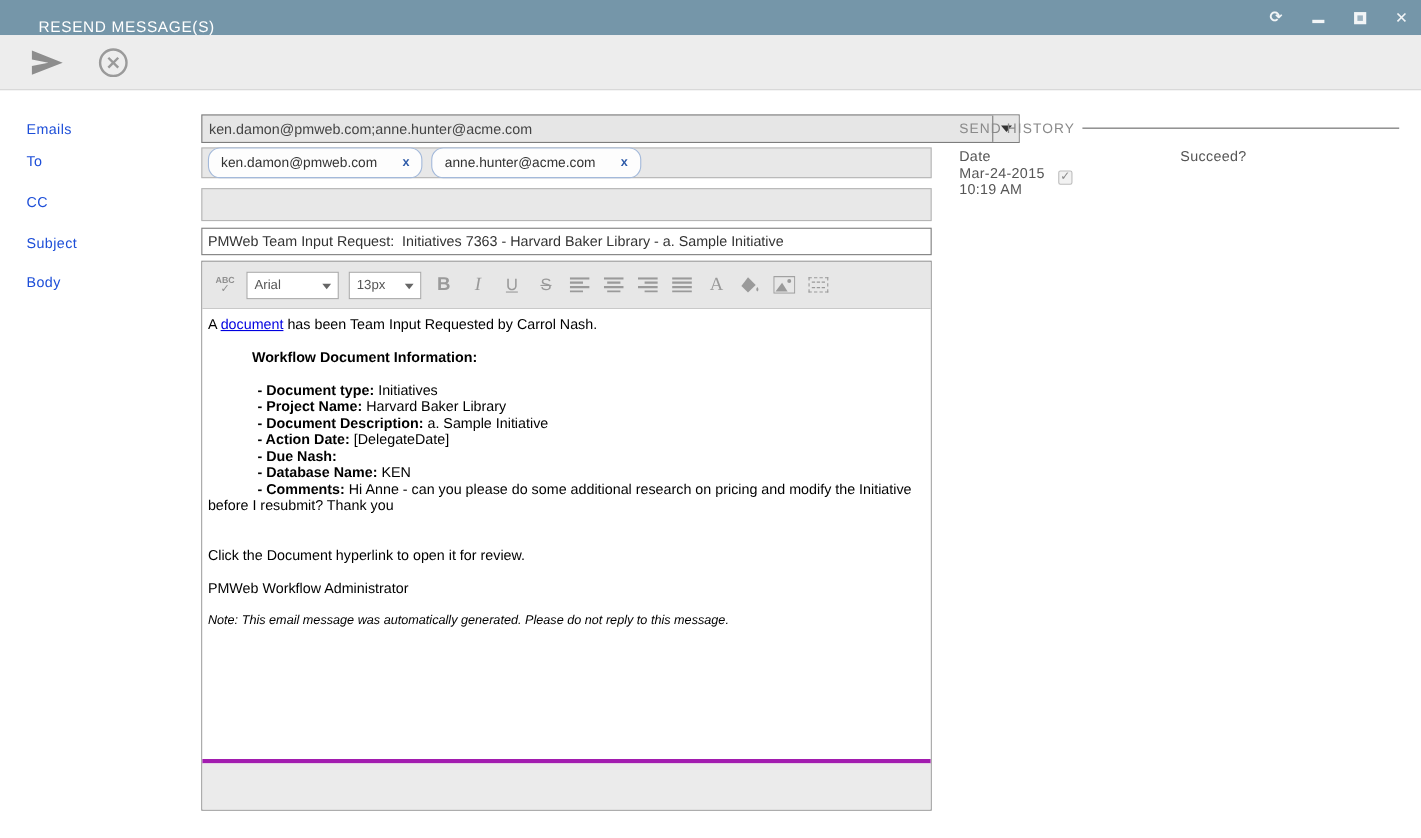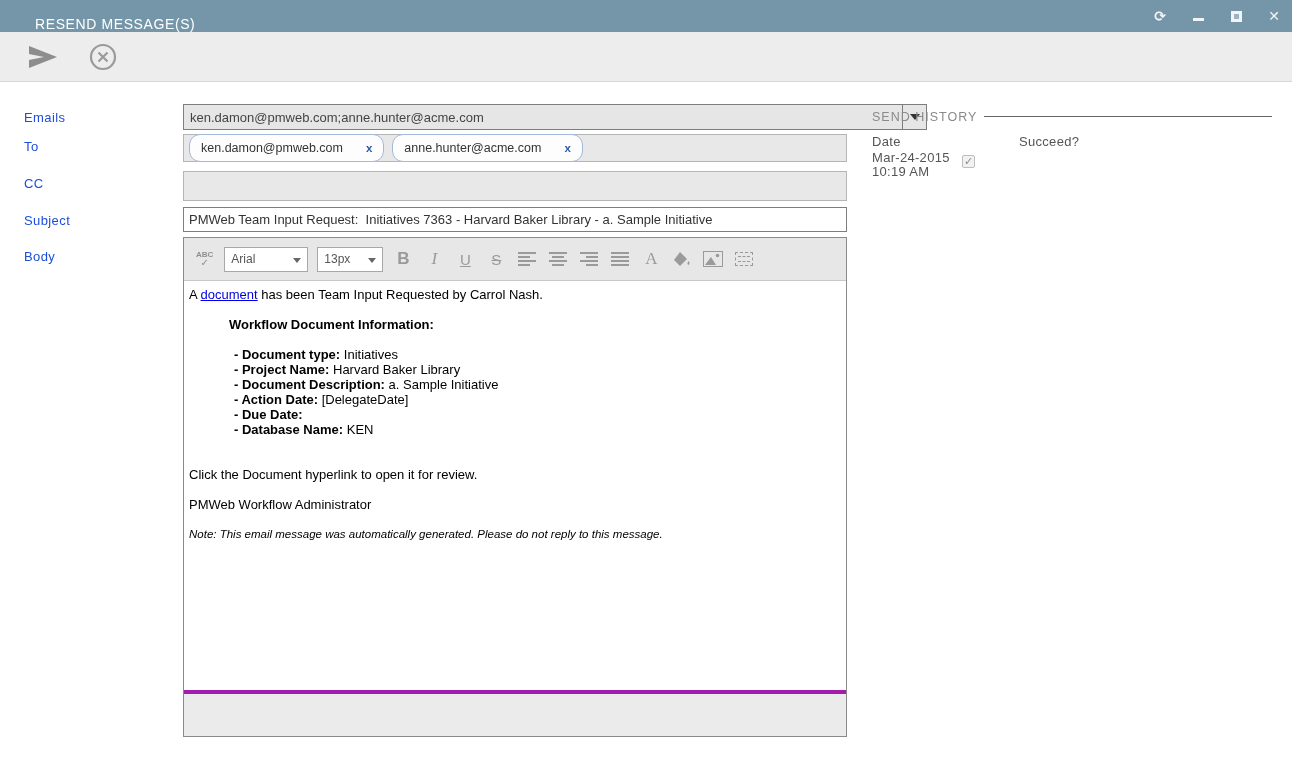--- a/index.html
+++ b/index.html
@@ -82,21 +82,21 @@
   .line { font-size:13px; line-height:15px; min-height:15px; color:#000; }
   .line .b { font-weight:bold; }
   .line .i { font-style:italic; }
   .line.small { font-size:11.5px; line-height:14px; }
   .line a { color:#0000e0; text-decoration:underline; cursor:pointer; }
 
   
   .sh-title { position:absolute; left:872px; top:110px; font-size:12.5px; color:#8a8a8a; letter-spacing:1px; }
   .sh-rule { position:absolute; left:984px; top:116px; width:288px; height:0; border-top:1px solid #666666; }
   .sh-col-date { position:absolute; left:872px; top:134px; font-size:13px; color:#555; letter-spacing:0.3px; }
-  .sh-col-succeed { position:absolute; left:1019px; top:134px; font-size:13px; color:#555; letter-spacing:0.3px; }
+  .sh-col-succeed { position:absolute; left:1073px; top:134px; font-size:13px; color:#555; letter-spacing:0.3px; }
   .sh-date1 { position:absolute; left:872px; top:150px; font-size:13px; color:#555; letter-spacing:0.3px; }
   .sh-date2 { position:absolute; left:872px; top:164px; font-size:13px; color:#555; letter-spacing:0.3px; }
   .sh-check { position:absolute; left:962px; top:155px; width:13px; height:13px; background:#f2f2f2;
               border:1px solid #bdbdbd; border-radius:2px; display:flex; align-items:center; justify-content:center;
               color:#8a8a8a; font-size:11px; font-weight:bold; line-height:11px; }
 </style>
 </head>
 <body>
 
 <div class="window">
@@ -232,22 +232,23 @@
     </div>
     <div class="editor-content" id="body-content">
         <div class="line"><span>A </span><a>document</a><span> has been Team Input Requested by Carrol Nash.</span></div>
         <div class="line">&nbsp;</div>
         <div class="line" style="text-indent: 40px;"><span class="b">Workflow Document Information:</span></div>
         <div class="line">&nbsp;</div>
         <div class="line" style="text-indent: 45px;"><span class="b">- Document type:</span><span> Initiatives</span></div>
         <div class="line" style="text-indent: 45px;"><span class="b">- Project Name:</span><span> Harvard Baker Library</span></div>
         <div class="line" style="text-indent: 45px;"><span class="b">- Document Description:</span><span> a. Sample Initiative</span></div>
         <div class="line" style="text-indent: 45px;"><span class="b">- Action Date:</span><span> [DelegateDate]</span></div>
-        <div class="line" style="text-indent: 45px;"><span class="b">- Due Date:</span></div>
+        <div class="line" style="text-indent: 45px;"><span class="b">- Due Nash:</span></div>
         <div class="line" style="text-indent: 45px;"><span class="b">- Database Name:</span><span> KEN</span></div>
+        <div class="line" style="text-indent: 45px;"><span class="b">- Comments:</span><span> Hi Anne - can you please do some additional research on pricing and modify the Initiative before I resubmit? Thank you</span></div>
         <div class="line">&nbsp;</div>
         <div class="line">&nbsp;</div>
         <div class="line"><span>Click the Document hyperlink to open it for review.</span></div>
         <div class="line">&nbsp;</div>
         <div class="line"><span>PMWeb Workflow Administrator</span></div>
         <div class="line">&nbsp;</div>
         <div class="line small"><span class="i">Note: This email message was automatically generated. Please do not reply to this message.</span></div>
       </div>
     <div class="editor-footer"></div>
   </div>

